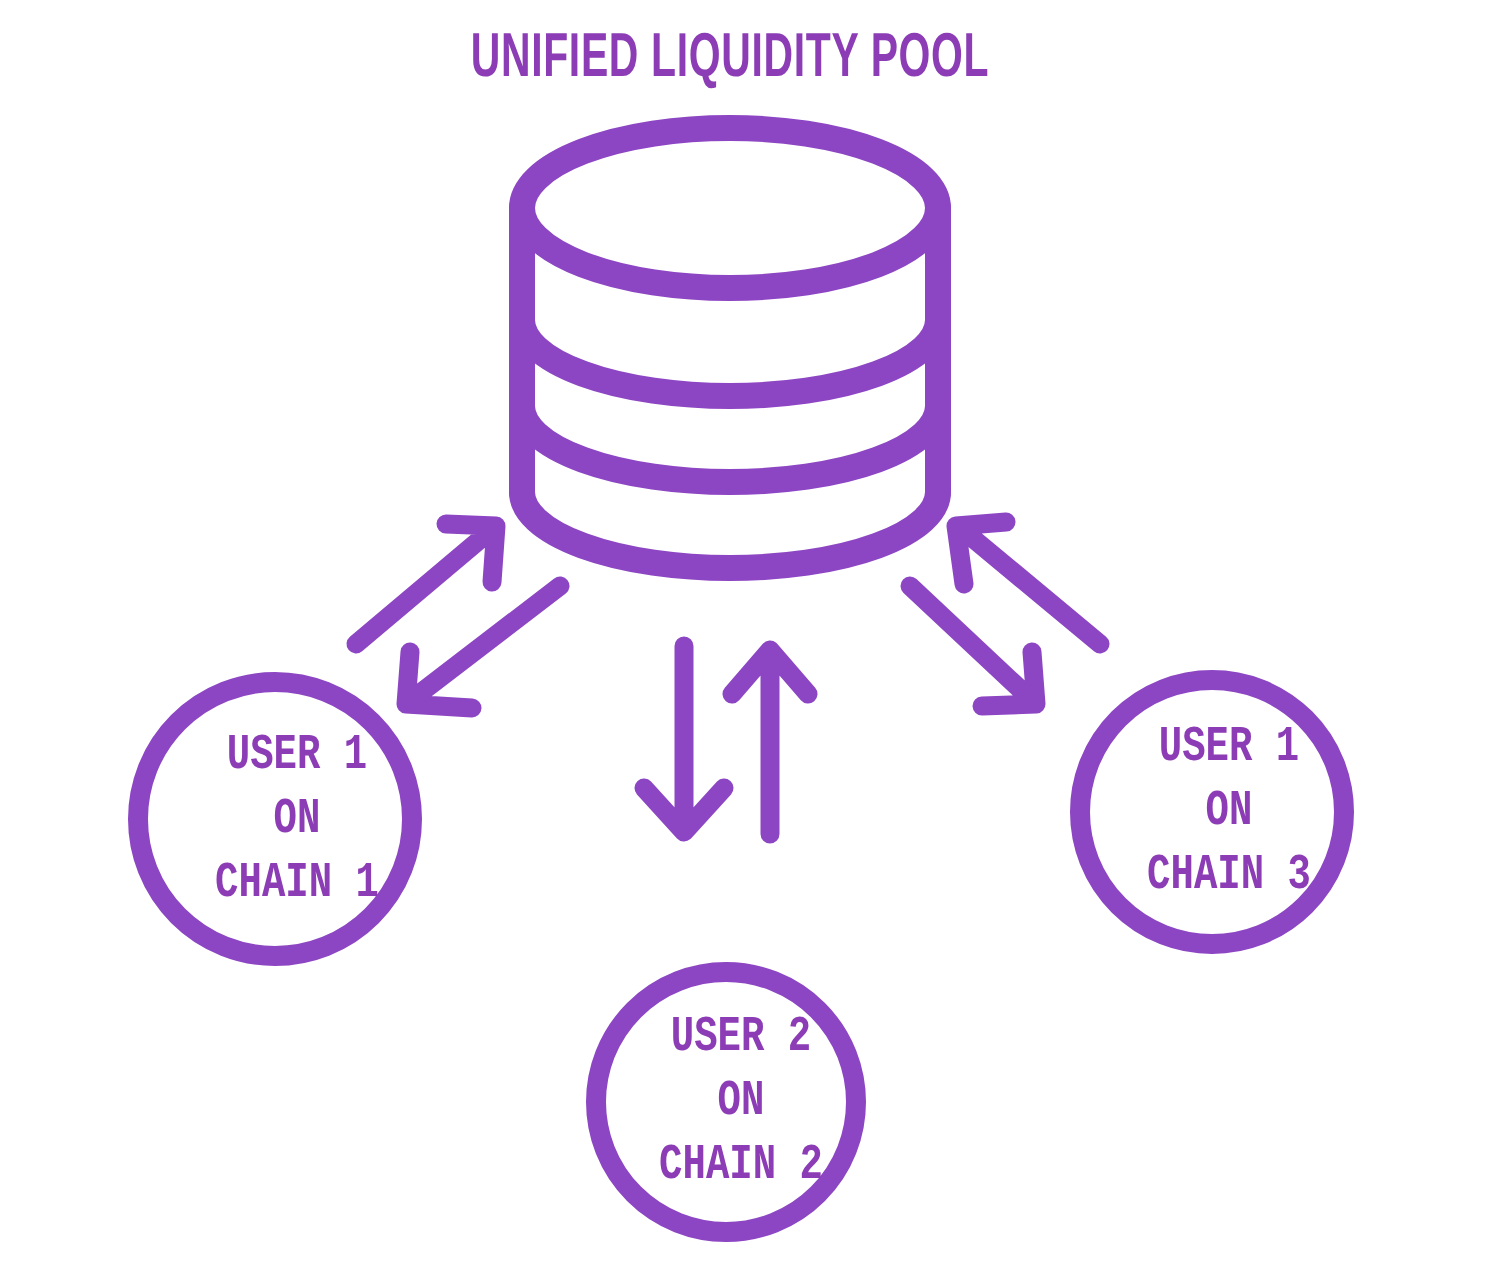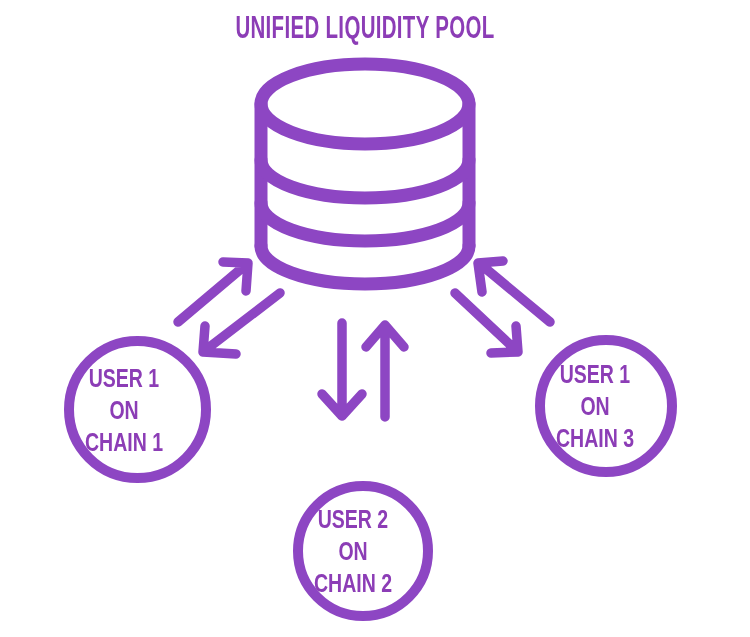--- a/index.html
+++ b/index.html
@@ -57,21 +57,22 @@
     stroke-linejoin:round;
   }
   
   .node{
     position:absolute;
     border:10px solid var(--accent-stroke);
     border-radius:50%;
     background:var(--background);
     display:flex;
     align-items:center;
-    justify-content:flex-start;
+    justify-content:flex-end;
+    font-family:Liberation Mono, monospace;
   }
   .node-left  {left:64px; top:336px;width:147px;height:147px;}
   .node-mid   {left:293px;top:481px;width:140px;height:140px;}
   .node-right {left:535px;top:335px;width:142px;height:142px;}
   .node-text{
     text-align:center;
     font-size:25px;
     font-weight:700;
     line-height:32px;
     color:var(--accent-text);

